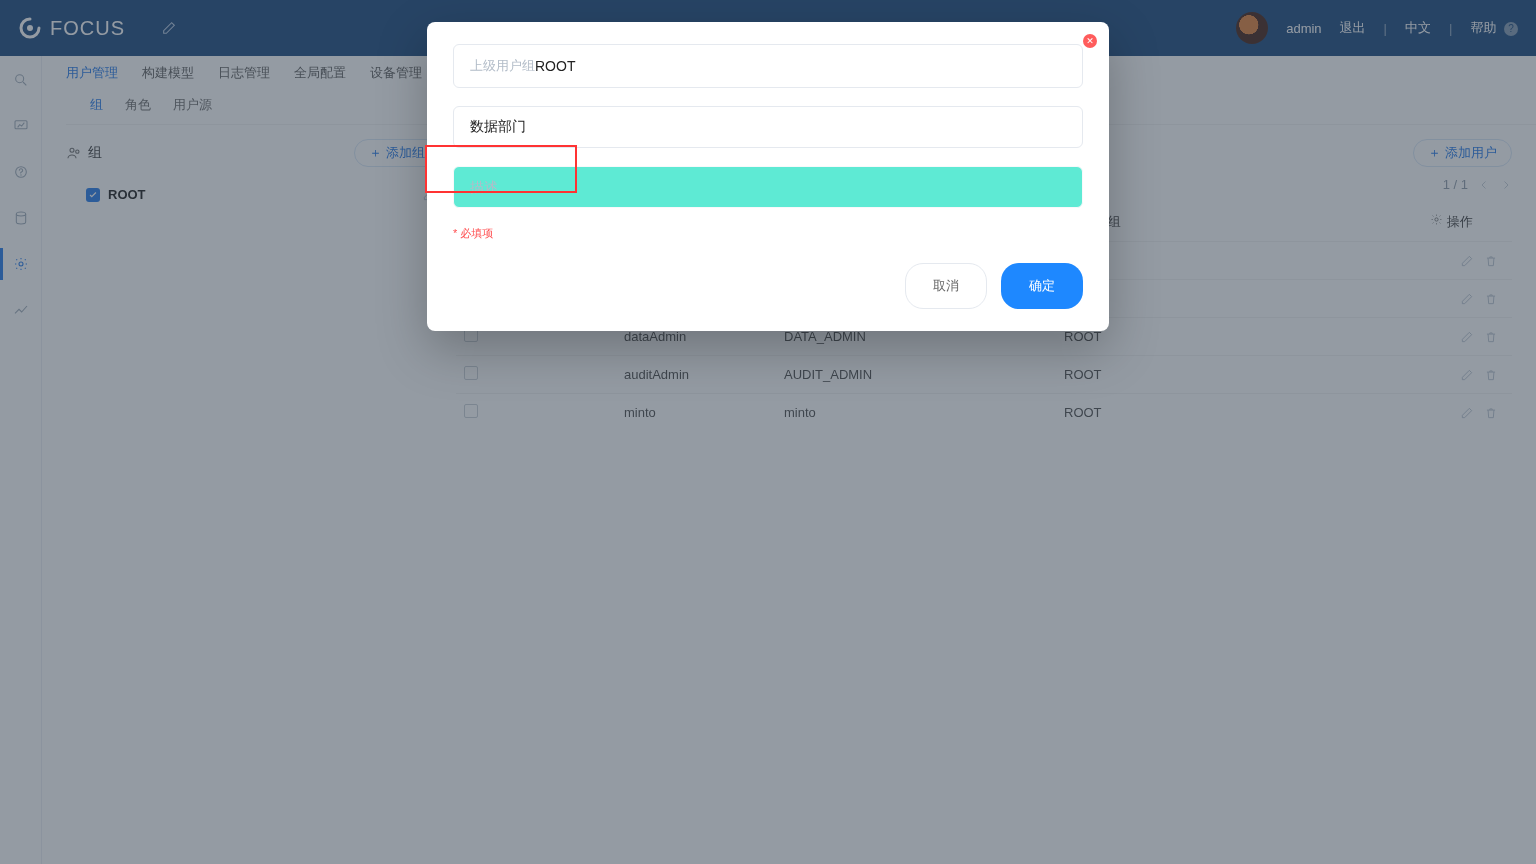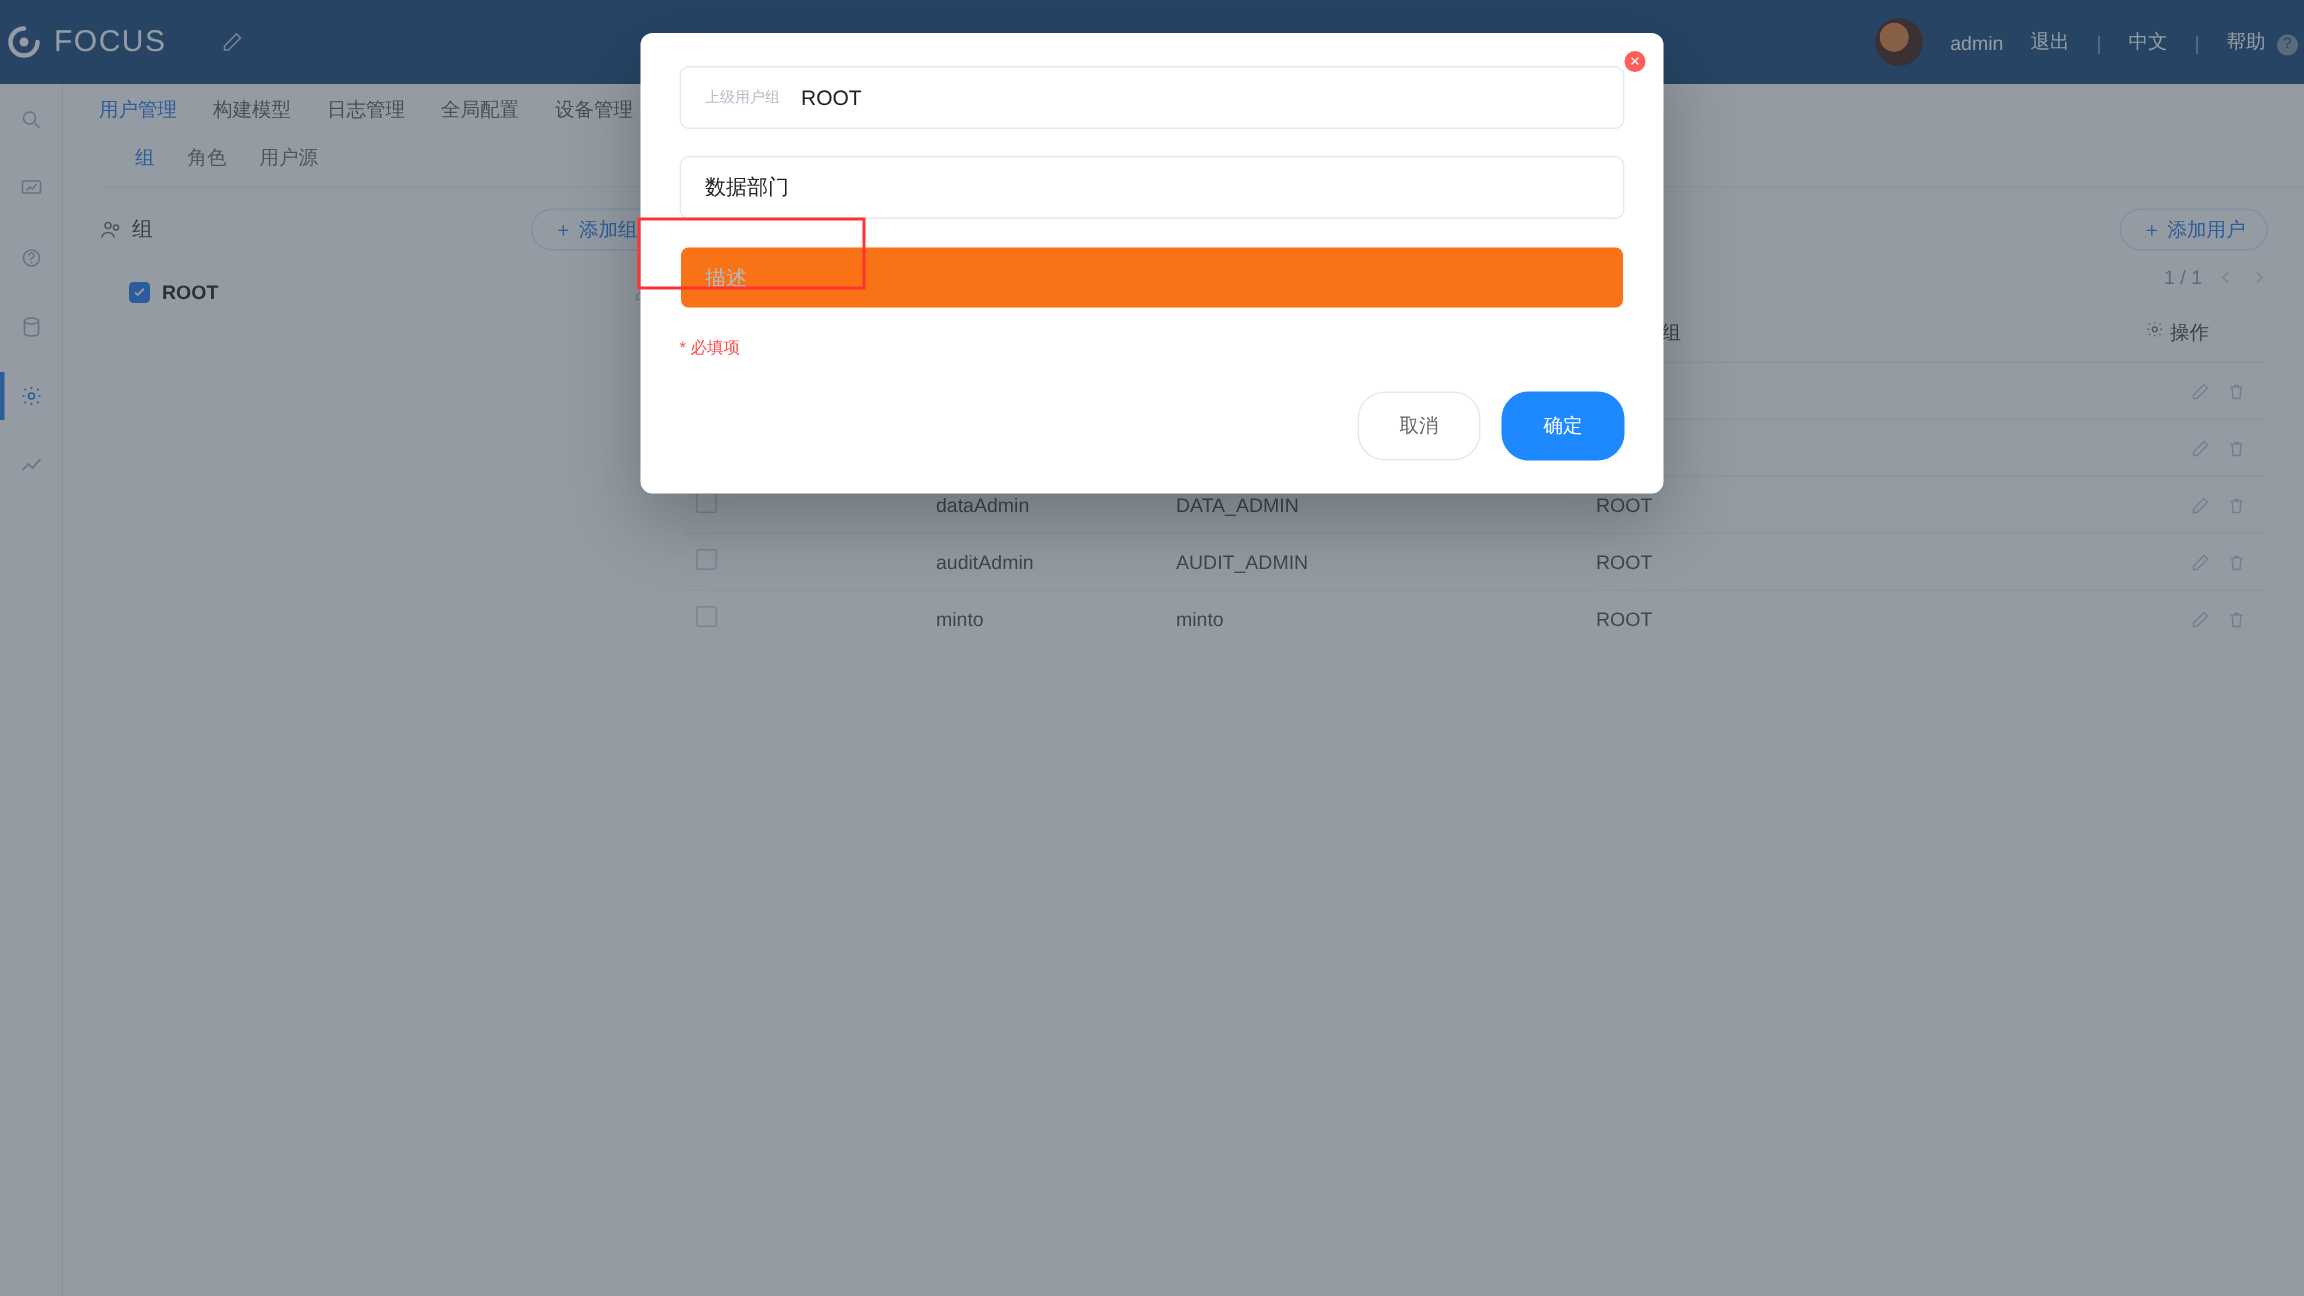--- a/index.html
+++ b/index.html
@@ -14,21 +14,21 @@
   position: relative;
 }
 
 
 .topbar {
   height: 56px;
   background: #0e3e75;
   display: flex;
   align-items: center;
   color: #fff;
-  padding: 0 4px;
+  padding: 0 18px;
 }
 .topbar .logo { display: flex; align-items: center; gap: 8px; }
 .topbar .logo svg { width: 24px; height: 24px; }
 .topbar .logo-text { font-size: 20px; letter-spacing: 1px; font-weight: 500; }
 .topbar .edit-btn { margin-left: 36px; opacity: .85; }
 .topbar .spacer { flex: 1; }
 .topbar .right { display: flex; align-items: center; gap: 18px; font-size: 13px; }
 .topbar .right .sep { opacity: .5; }
 .topbar .avatar-top {
   width: 32px; height: 32px; border-radius: 50%;
@@ -129,24 +129,24 @@
   position:absolute; top:12px; right:12px;
   width:14px;height:14px;border-radius:50%;background:#ff5c5c;
   display:flex;align-items:center;justify-content:center;color:#fff;font-size:9px;
 }
 .modal h2 { font-size:19px; font-weight:500; color:#222; margin-bottom:20px; }
 .field {
   display:flex; align-items:center;
   border:1px solid #e5e9ef; border-radius:6px;
   padding:12px 16px; margin-bottom:18px;
 }
-.field .fl { color:#b2bcc8; font-size:10px; min-width:64px; }
+.field .fl { color:#b2bcc8; font-size:13px; min-width:64px; }
 .field .fv { color:#222; font-size:14px; }
 .field.input { background:#fff; }
-.field.filled { background:#f97316; border-color:#f7f9fb; }
+.field.filled { background:#5eead4; border-color:#f7f9fb; }
 .field input {
   border:none; outline:none; width:100%; font-size:14px; color:#222; background:transparent;
 }
 .field input::placeholder { color:#b2bcc8; }
 .hint { color:#ff4d4f; font-size:11px; margin:12px 0 22px; }
 .modal .btns { display:flex; justify-content:flex-end; gap:14px; }
 .btn {
   min-width:82px; height:46px; border-radius:18px; font-size:13px;
   display:inline-flex;align-items:center;justify-content:center; border:none;
 }

